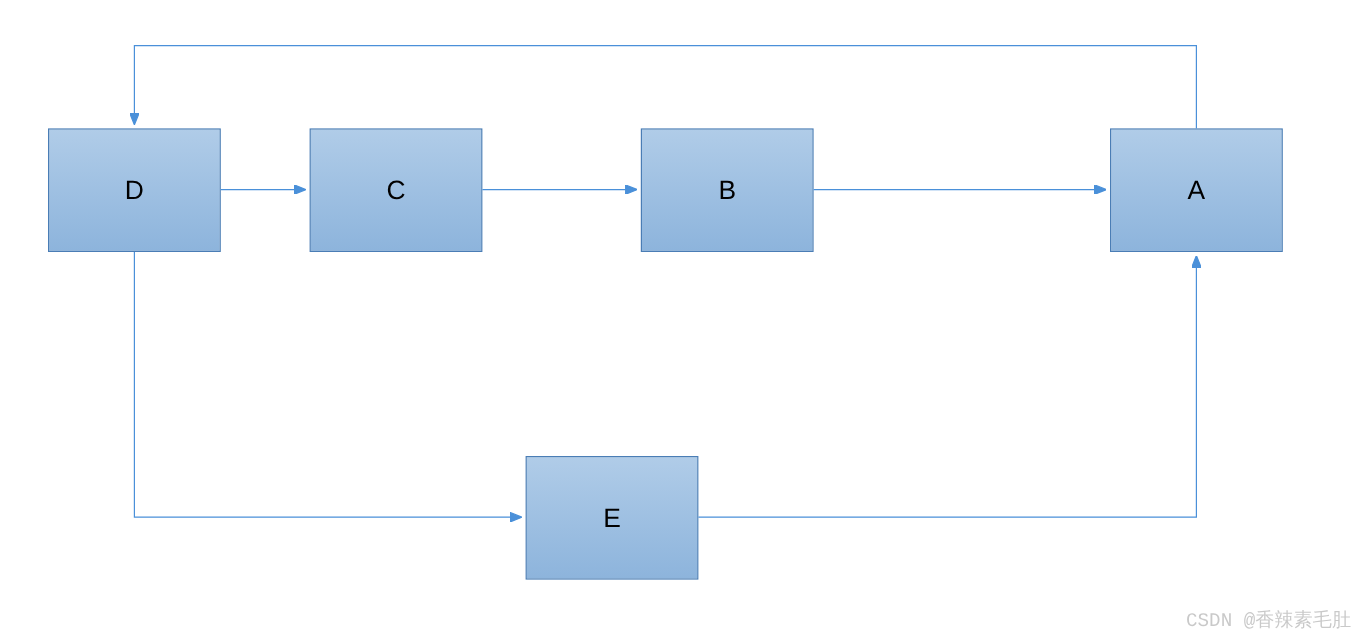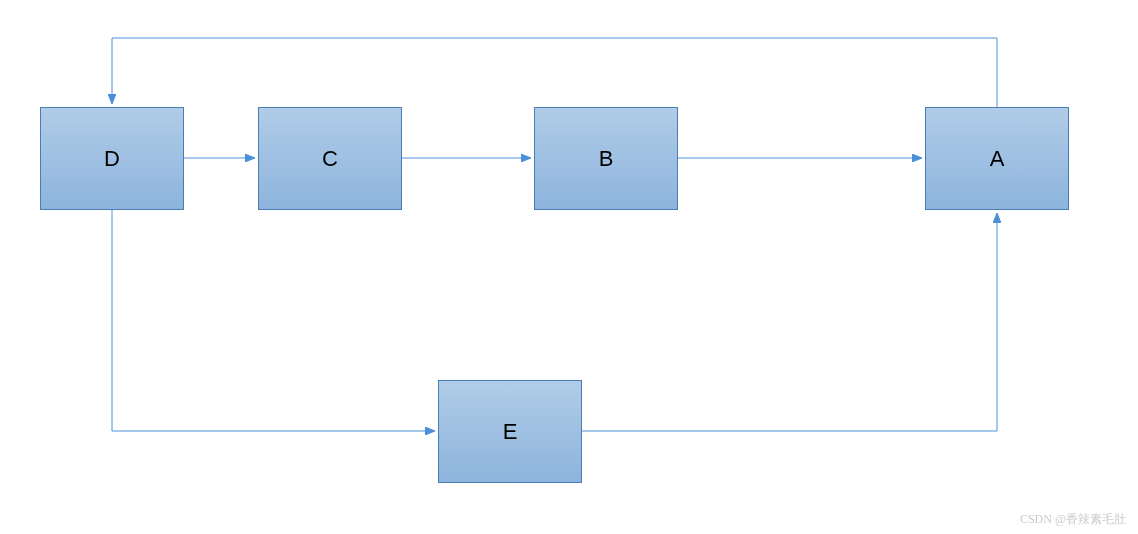--- a/index.html
+++ b/index.html
@@ -27,23 +27,23 @@
       fill: none;
     }
     .arrow-head {
       fill: #4a90d9;
       stroke: #4a90d9;
     }
     .watermark {
       position: absolute;
       bottom: 6px;
       right: 12px;
-      font-size: 12px;
+      font-size: 16px;
       color: rgba(120,120,120,0.4);
-      font-family: Liberation Serif, serif;
+      font-family: Liberation Mono, monospace;
     }
     svg.connector {
       position: absolute;
       top: 0;
       left: 0;
       width: 1138px;
       height: 534px;
       pointer-events: none;
     }
   </style>

